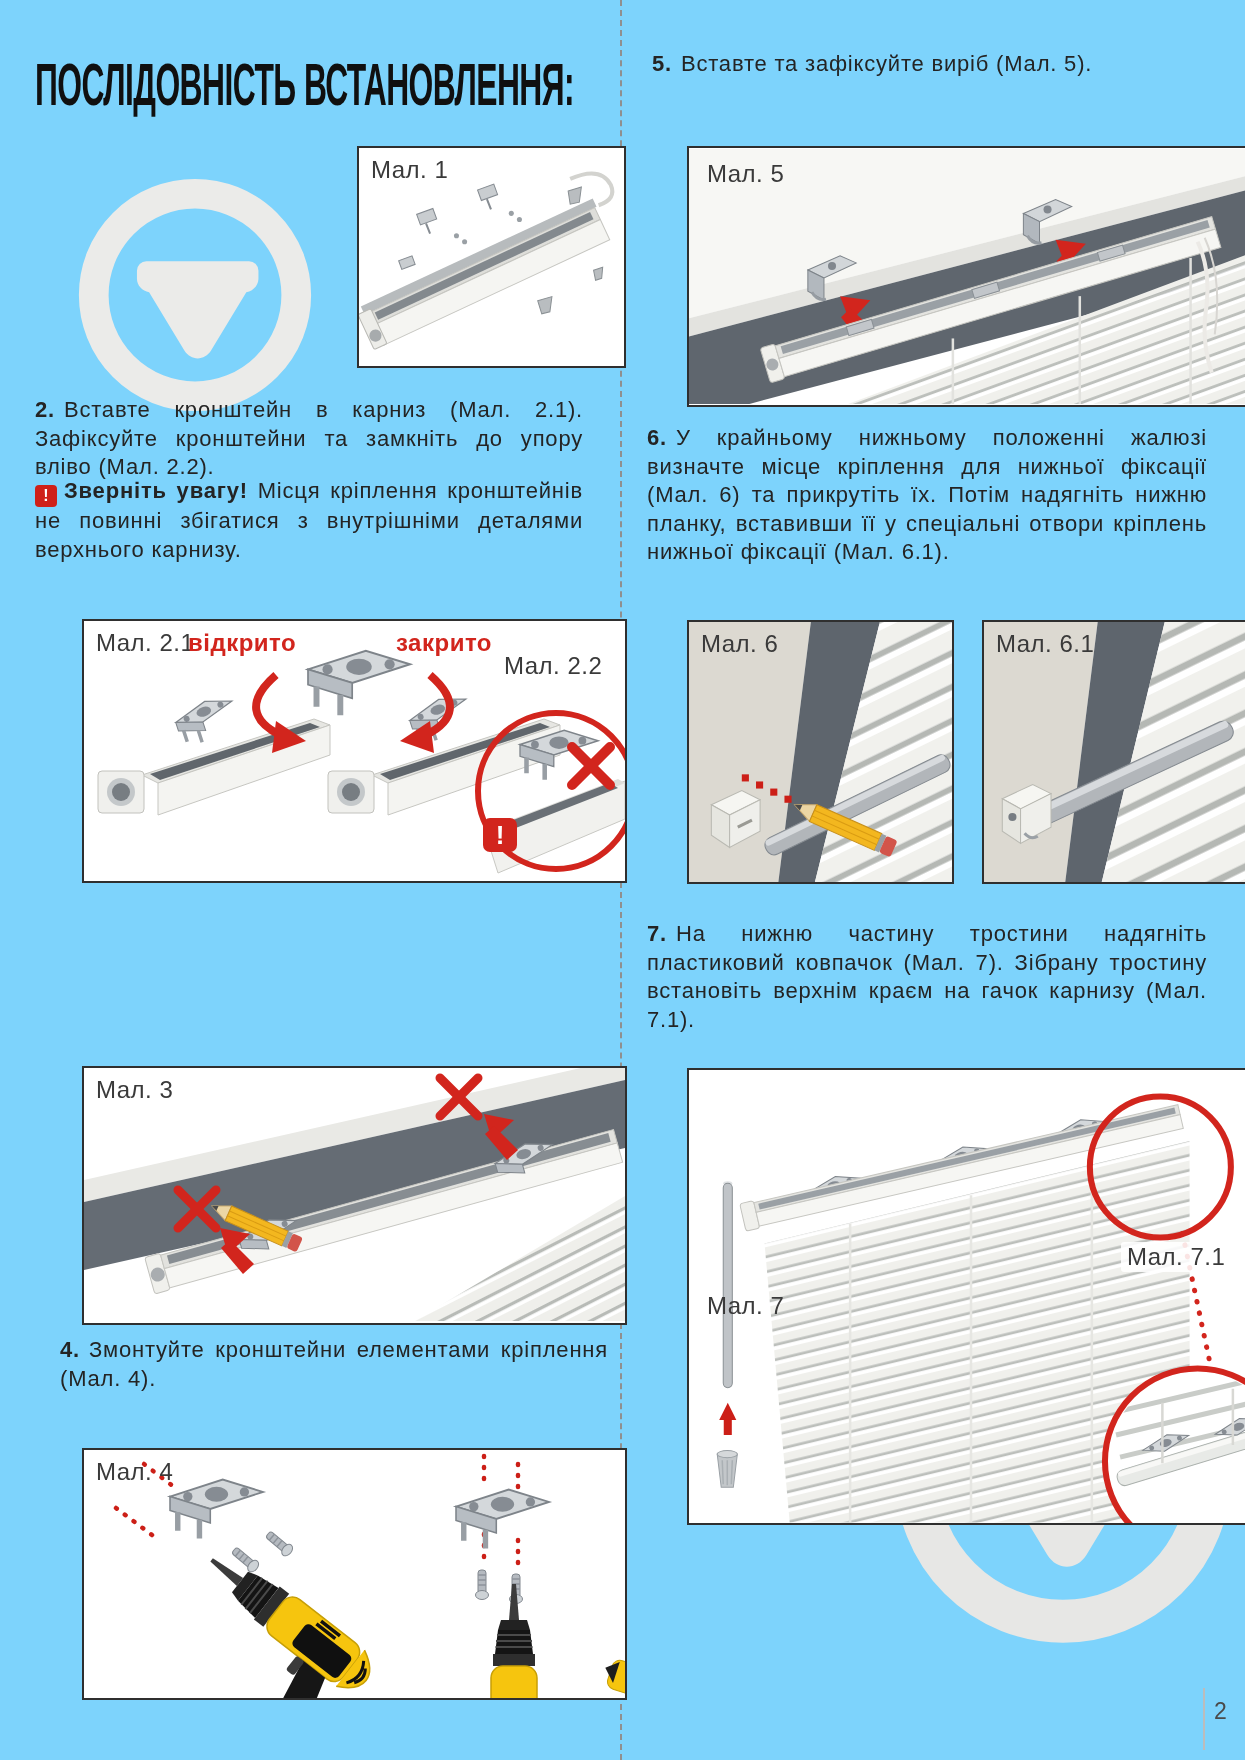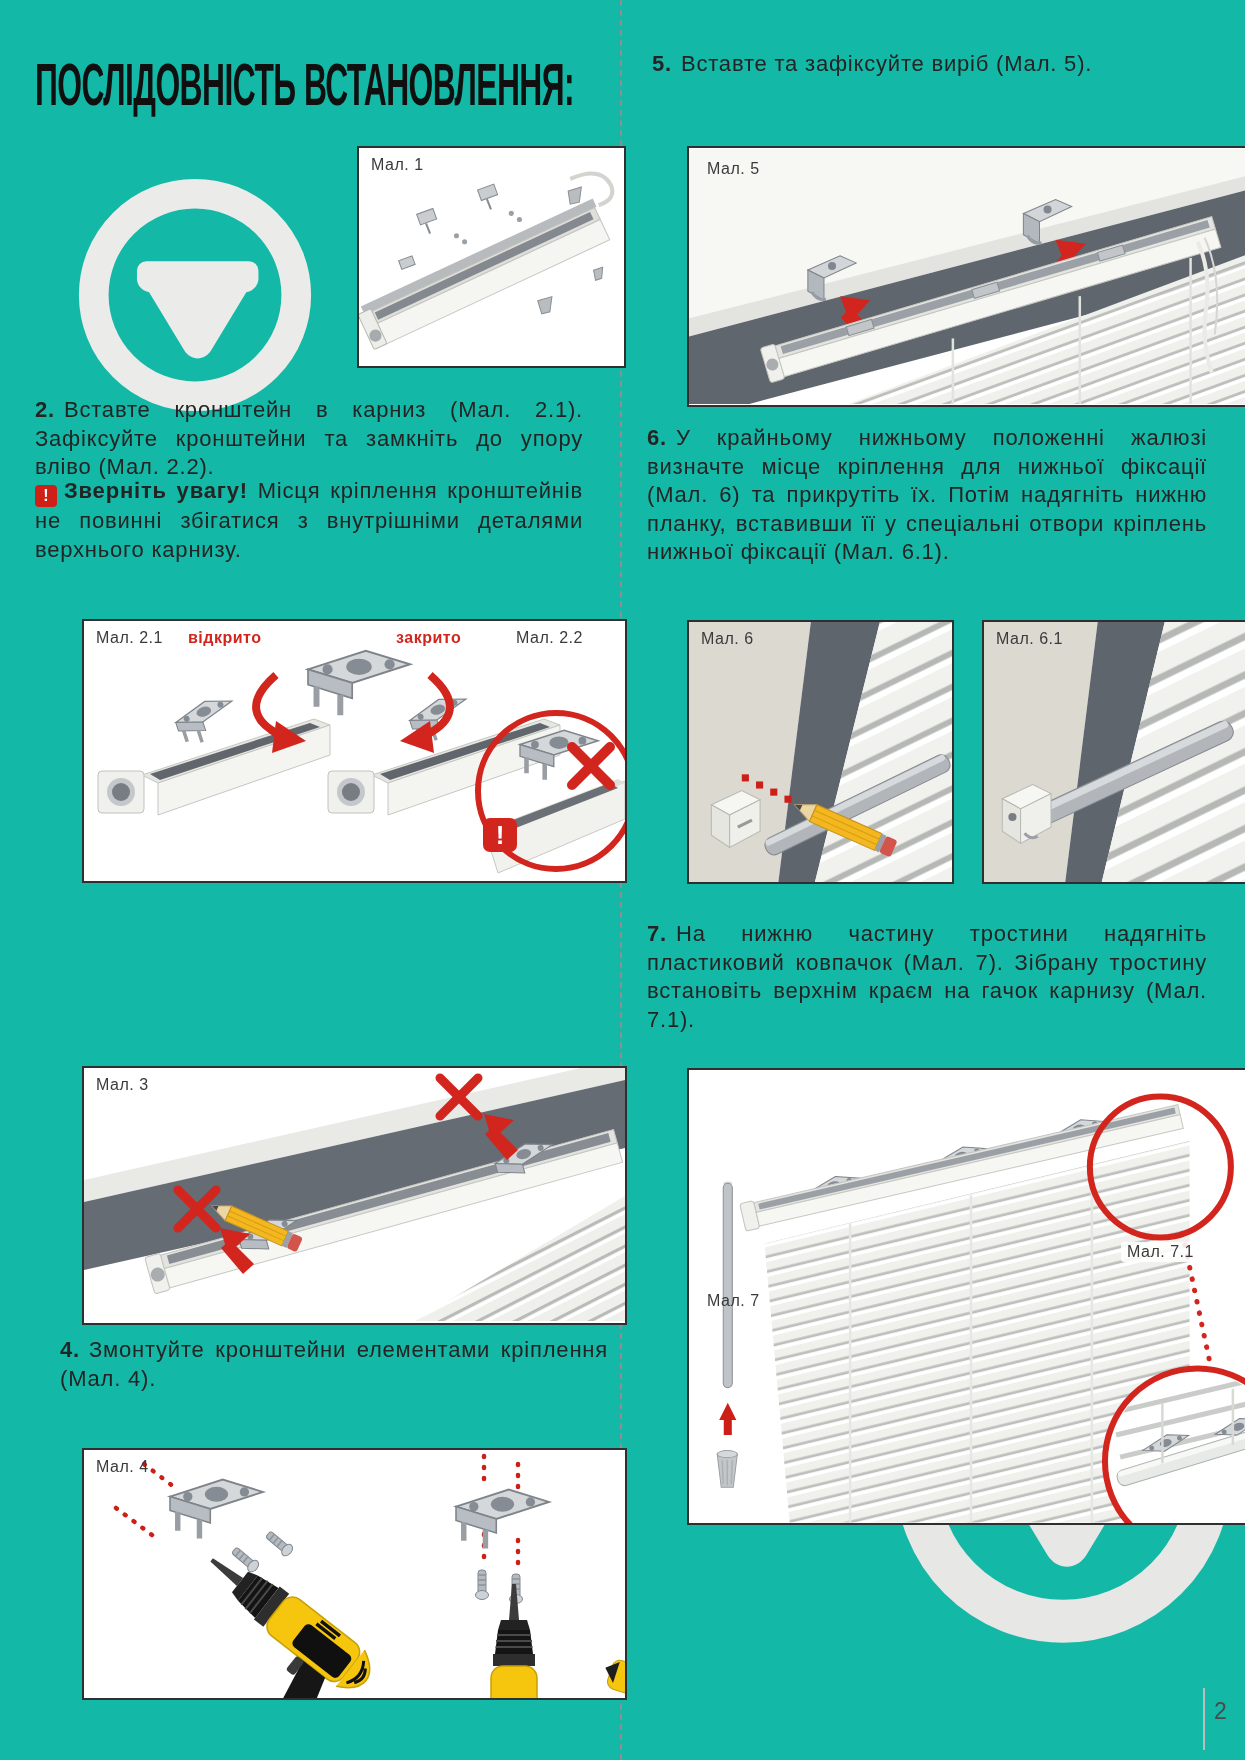--- a/index.html
+++ b/index.html
@@ -1,43 +1,43 @@
 <!DOCTYPE html>
 <html><head>
 <meta charset="utf-8">
 <style>
   html,body{margin:0;padding:0;background:#ffffff;}
   .page{
-    position:relative;width:1245px;height:1760px;background:#14b8a6;
+    position:relative;width:1245px;height:1760px;background:#7dd3fc;
     font-family:"Liberation Sans","DejaVu Sans",sans-serif;color:#242424;
     overflow:hidden;
   }
   .wm{position:absolute;z-index:0;pointer-events:none;}
   .col{position:absolute;top:0;z-index:1;}
   .col-left{left:35px;width:548px;height:1760px;}
   .col-right{left:647px;width:560px;height:1408px;}
   .divider{position:absolute;left:620px;top:0;height:1760px;width:0;border-left:2.5px dashed #8f8f8f;z-index:1;}
   .title{position:absolute;left:0;top:34px;height:62px;}
   .title-inner{display:inline-block;font-size:60px;font-weight:bold;color:#101010;
     letter-spacing:-1px;white-space:nowrap;transform:scaleX(0.53);transform-origin:0 0;line-height:1;}
   .step{position:absolute;margin:0;font-size:22px;line-height:1.3;text-align:justify;
     letter-spacing:0.8px;color:#242424;}
   .step .n{font-weight:bold;margin-right:9px;}
   .step .n1{font-weight:bold;margin-right:26px;}
   .warnico{display:inline-block;width:22px;height:22px;background:#cf2018;border-radius:4px;
     color:#fff;font-weight:bold;font-size:16px;line-height:22px;text-align:center;
     vertical-align:-3px;margin-right:7px;letter-spacing:0;}
   .figbox{position:absolute;background:#fff;border:2px solid #2f2f2f;overflow:hidden;z-index:2;}
   .figbox svg.art{position:absolute;left:0;top:0;width:100%;height:100%;}
-  .figlabel{position:absolute;left:12px;top:8px;font-size:16px;color:#3a3a3a;
+  .figlabel{position:absolute;left:12px;top:8px;font-size:24px;color:#3a3a3a;
     letter-spacing:0.5px;z-index:5;white-space:nowrap;}
   .figlabel.red{color:#d2251d;font-weight:bold;}
   .fig2-open{left:104px;}
   .fig2-closed{left:312px;}
-  .fig2-right{left:432px;}
+  .fig2-right{left:420px;margin-top:23px;}
   .figbadge{position:absolute;left:399px;top:197px;width:34px;height:34px;background:#d2251d;
     border-radius:7px;color:#fff;font-weight:bold;font-size:26px;line-height:34px;
     text-align:center;z-index:6;}
   .fig7-l1{left:18px;top:222px;}
   .fig7-l2{left:432px;top:172px;background:rgba(255,255,255,0.88);padding:1px 6px;border-radius:3px;}
   .pagenum-line{position:absolute;left:1203px;top:1688px;width:2px;height:62px;background:#bcbcbc;z-index:1;}
   .pagenum{position:absolute;left:1214px;top:1698px;font-size:23px;color:#4a4a4a;z-index:1;}
   
   .t-s1{left:0;top:112px;width:266px;}
   .t-s2{left:0;top:396px;width:548px;}

